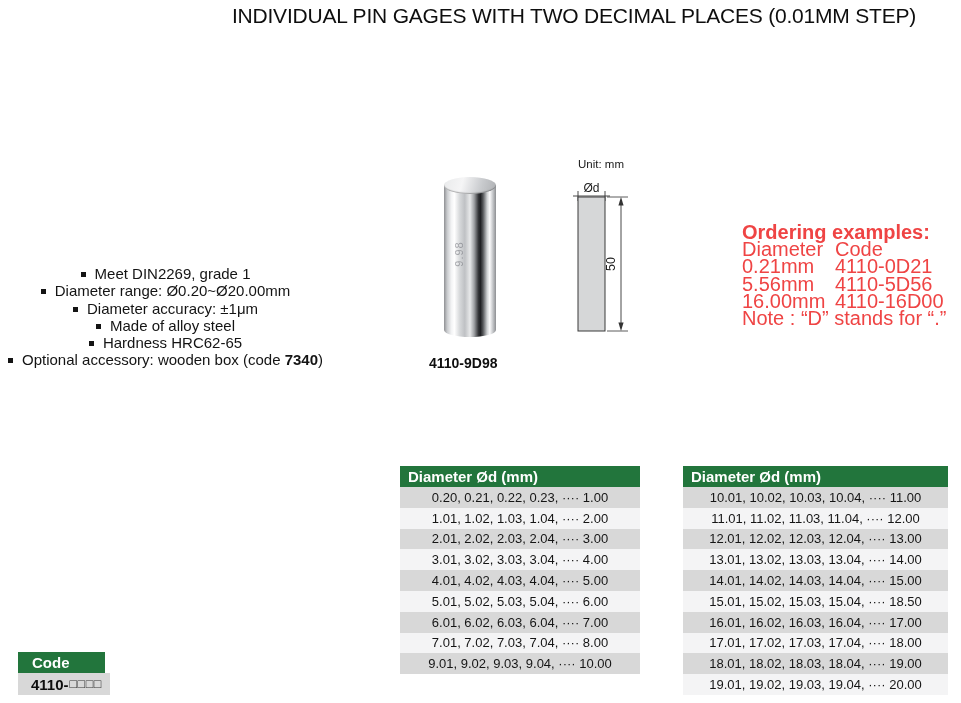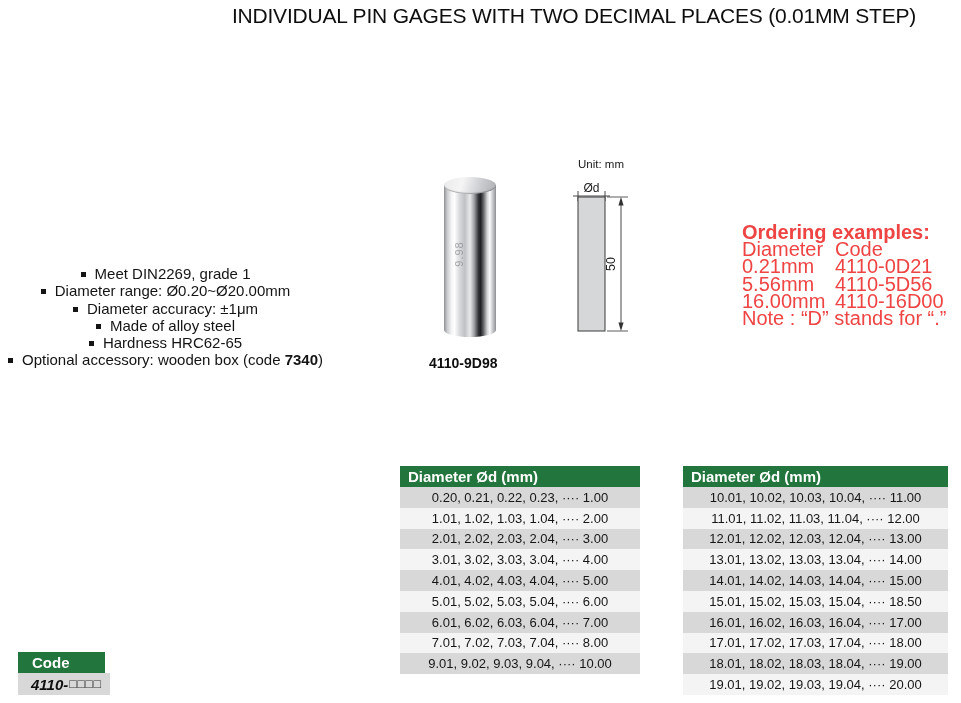--- a/index.html
+++ b/index.html
@@ -54,21 +54,21 @@
   }
   .dtable > div:nth-child(even) { background:#d8d8d8; }
   .dtable > .trow:nth-child(odd) { background:#f4f4f5; }
   
   .code-header {
     position:absolute; left:18px; top:652px; width:87px; height:21px; background:#22753c;
     color:#fff; font-weight:700; font-size:15px; display:flex; align-items:center; padding-left:14px;
   }
   .code-value {
     position:absolute; left:18px; top:673px; width:92px; height:22px; background:#d8d8d8;
-    font-size:15px; font-weight:700; color:#0e0e0e; display:flex; align-items:center; padding-left:13px;font-style:italic;
+    font-size:15px; font-weight:700; color:#0e0e0e; display:flex; align-items:center; padding-left:13px;
   }
   .code-boxes { font-weight:400; font-size:12.5px; color:#333; margin-left:1px; letter-spacing:0.5px; }
 </style>
 </head>
 <body>
 
 <div class="page">
 
   <div class="title">INDIVIDUAL PIN GAGES WITH TWO DECIMAL PLACES (0.01MM STEP)</div>
 

